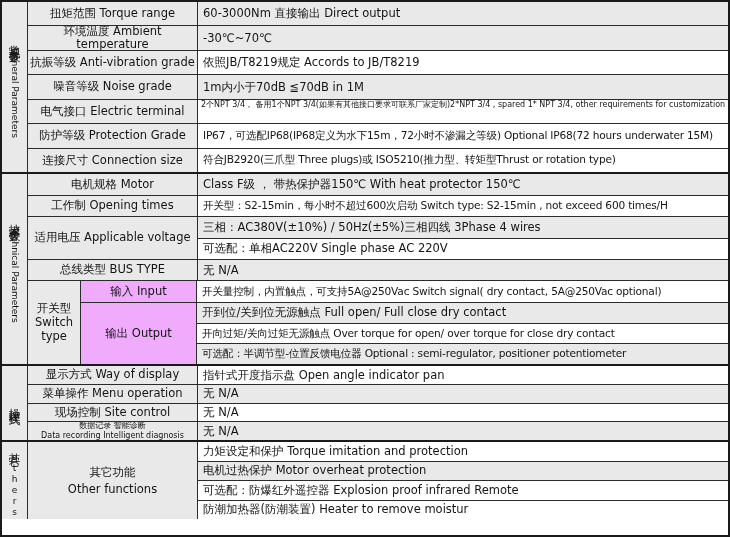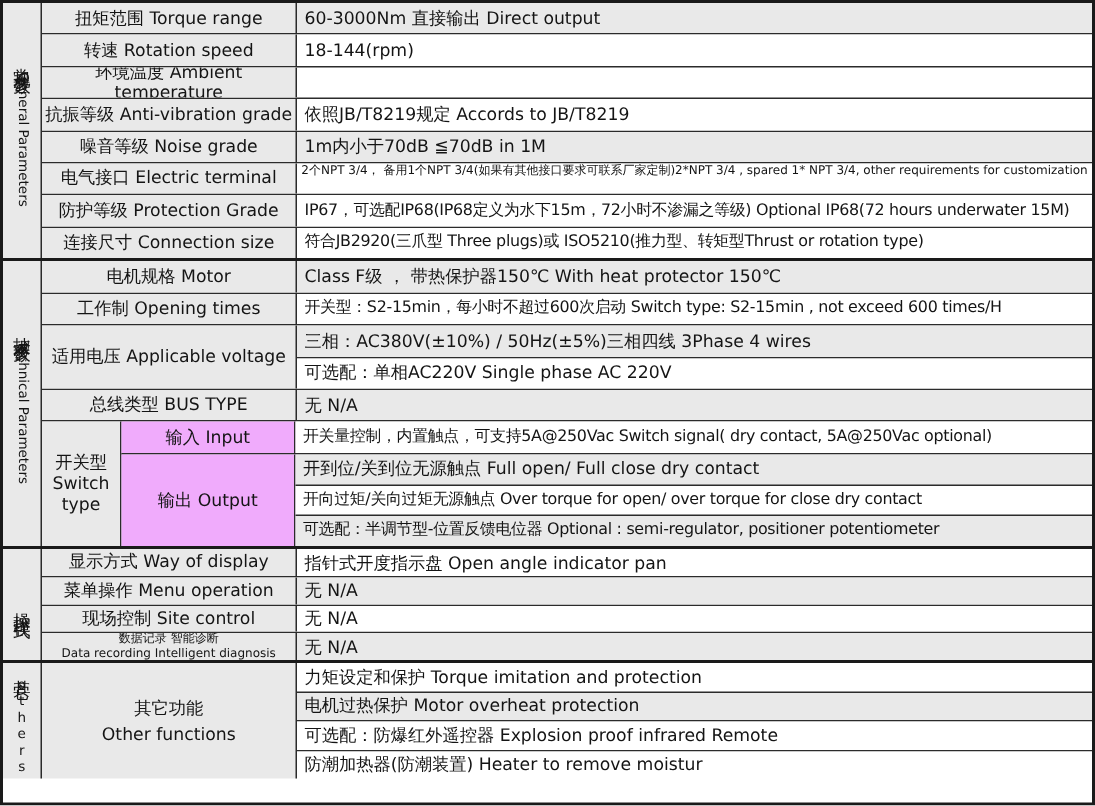--- a/index.html
+++ b/index.html
@@ -73,25 +73,22 @@
       <div class="vert">
         <span class="vzh">常规参数</span><span class="ven">General Parameters</span>
       </div>
     </div>
     <div class="rows">
       <div class="row">
         <div class="pname">扭矩范围 Torque range</div>
         <div class="pval g">60-3000Nm 直接输出 Direct output</div>
       </div>
       <div class="row">
-        <div class="pname">转速 Rotation speed</div>
-        <div class="pval w">18-144(rpm)</div>
-      </div>
-      <div class="row">
         <div class="pname">环境温度 Ambient temperature</div>
+        <div class="pval g">-30℃~70℃</div>
       </div>
       <div class="row">
         <div class="pname">抗振等级 Anti-vibration grade</div>
         <div class="pval w">依照JB/T8219规定 Accords to JB/T8219</div>
       </div>
       <div class="row">
         <div class="pname">噪音等级 Noise grade</div>
         <div class="pval g">1m内小于70dB ≦70dB in 1M</div>
       </div>
       <div class="row">

